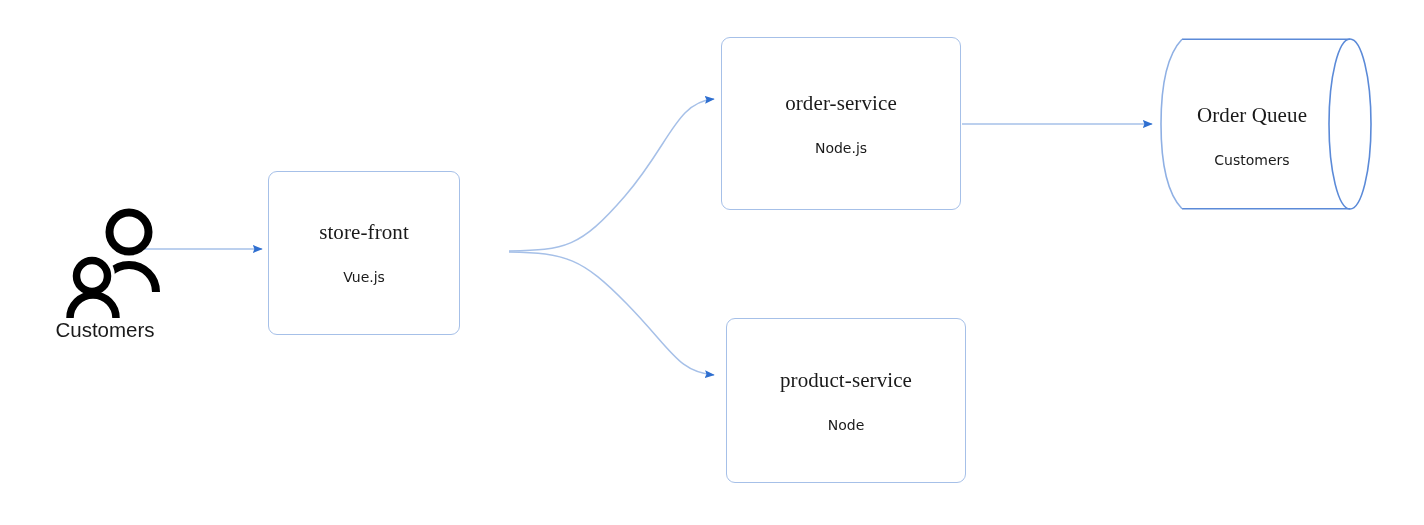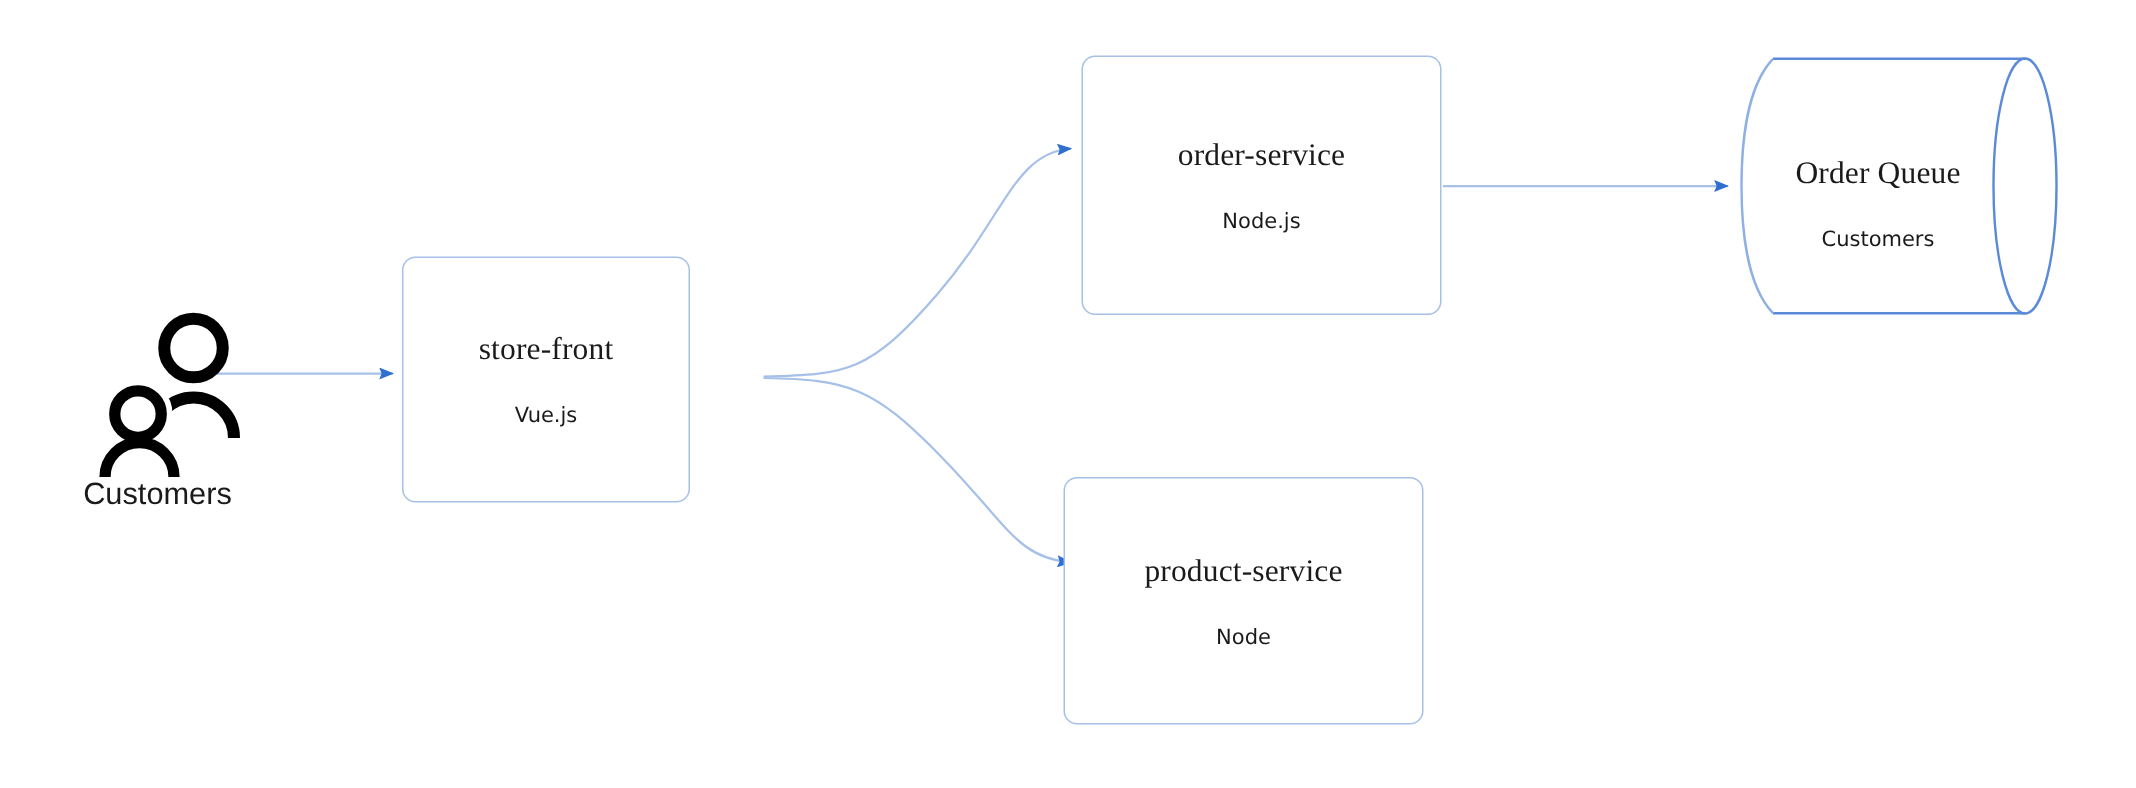--- a/index.html
+++ b/index.html
@@ -61,21 +61,21 @@
   }
   
   #node-order-service {
     left: 721px;
     top: 37px;
     width: 240px;
     height: 173px;
   }
   
   #node-product-service {
-    left: 709px;
+    left: 726px;
     top: 318px;
     width: 240px;
     height: 165px;
   }
   
   #node-order-queue {
     left: 1160px;
     top: 38px;
     width: 212px;
     height: 196px;

